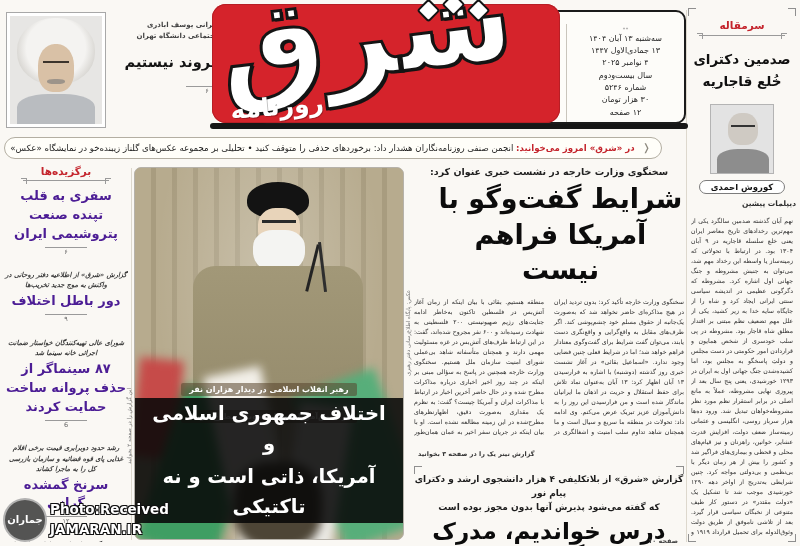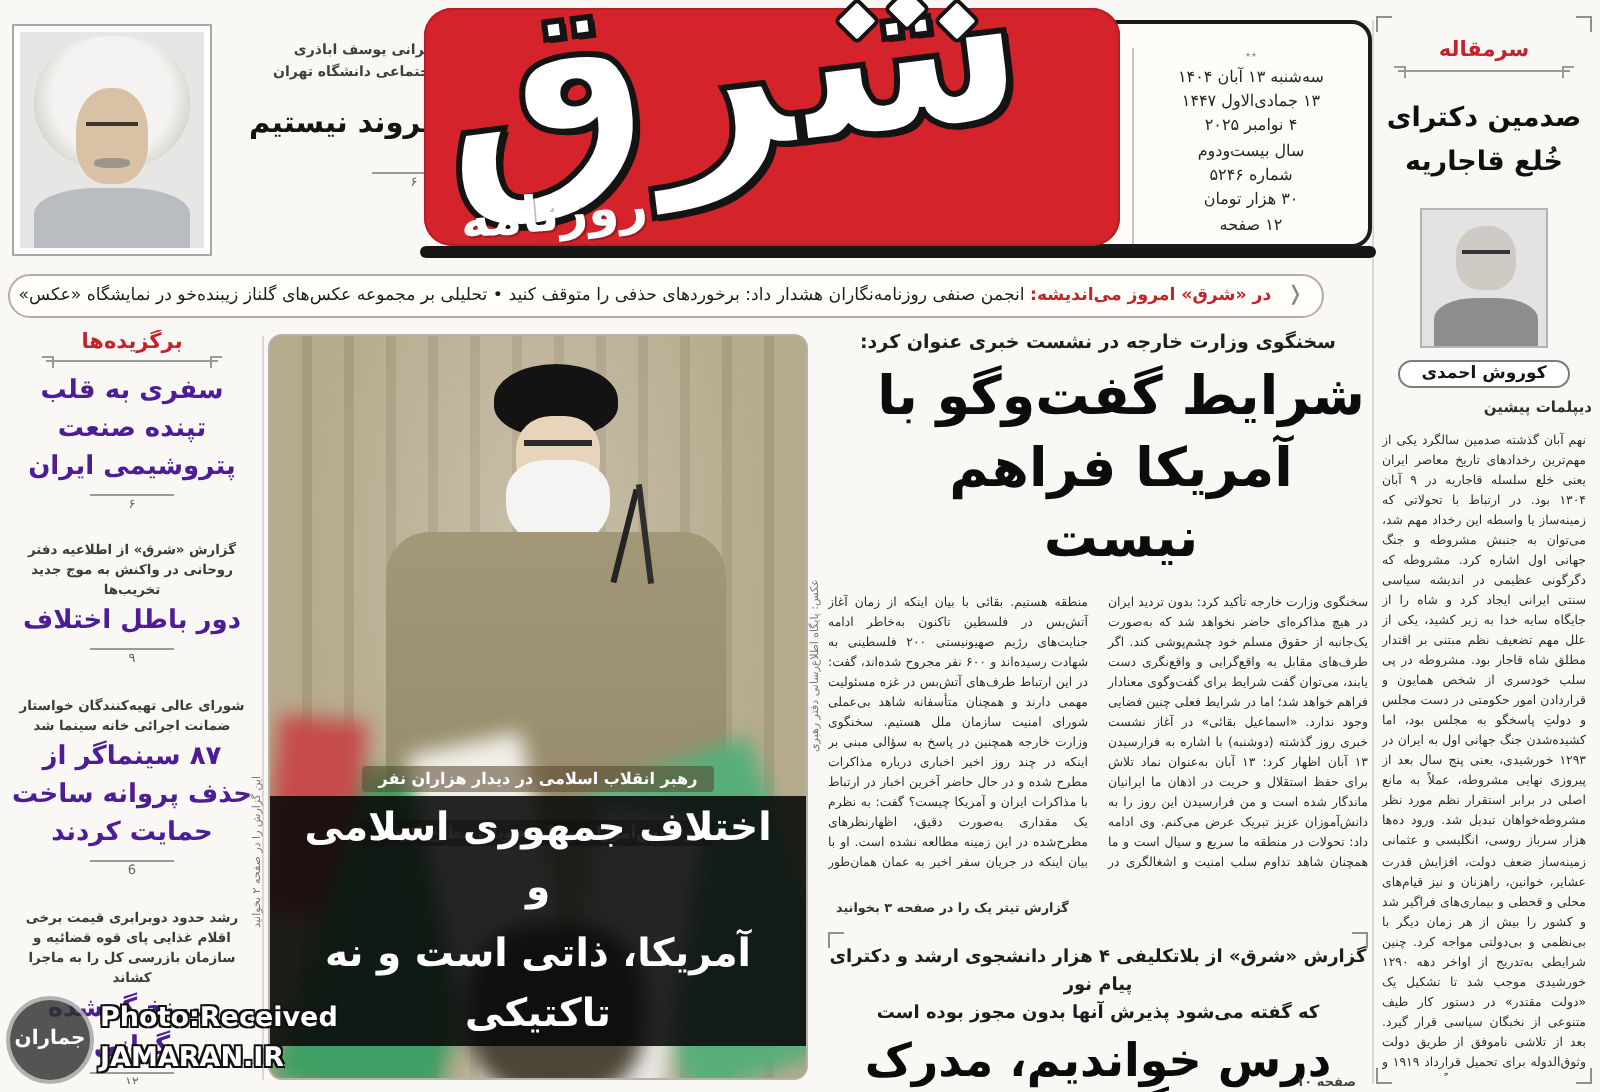--- a/index.html
+++ b/index.html
@@ -45,21 +45,21 @@
 
   
   .ticker { left:4px; top:137px; width:658px; height:22px; border:1px solid #b3aea2; border-radius:12px; background:#fffef9; text-align:center; font-size:8.6px; line-height:20px; color:#1c1c1c; overflow:hidden; }
   .ticker .lbl { color:#c4232b; font-weight:bold; }
   .ticker::before, .ticker::after { content:"❬"; color:#8c887e; font-size:10px; padding:0 5px; }
   .ticker::after { content:"❭"; }
 
   
   .sidebar { left:4px; top:165px; width:124px; height:377px; text-align:center; overflow:hidden; }
   .s-title { color:#c4232b; font-size:10.5px; font-weight:bold; }
-  .s-kicker { font-size:6.7px; color:#3c3c3c; line-height:1.5; font-weight:bold; margin-top:14px; }
+  .s-kicker { font-size:6.7px; color:#3c3c3c; line-height:1.5; font-weight:bold; margin-top:14px;font-style:italic; }
   .s-headline { font-size:13px; font-weight:bold; color:#4c1d95; line-height:1.45; margin-top:2px; }
 
   
   .photo { left:134px; top:167px; width:270px; height:373px; border:1px solid #b6b2aa; border-radius:7px; overflow:hidden; background:#b2a689; }
   .curtain { position:absolute; inset:0; background:repeating-linear-gradient(90deg,#b7ab8e 0 16px,#a89c7f 16px 21px); }
   .curtain::after { content:""; position:absolute; inset:0; background:radial-gradient(ellipse at 50% 30%, rgba(255,255,255,.25), transparent 60%); }
   .turban { position:absolute; left:112px; top:14px; width:62px; height:36px; background:#131313; border-radius:50% 50% 42% 42%; }
   .face { position:absolute; left:123px; top:40px; width:42px; height:40px; background:#e8d4ba; border-radius:42%; }
   .glasses { position:absolute; left:127px; top:52px; width:34px; height:6px; border-top:3px solid #2a2a2a; }
   .beard { position:absolute; left:118px; top:62px; width:52px; height:44px; background:#f4f4f2; border-radius:42% 42% 55% 55%; }
@@ -160,21 +160,21 @@
     <div>سه‌شنبه ۱۳ آبان ۱۴۰۴</div>
     <div>۱۳ جمادی‌الاول ۱۴۴۷</div>
     <div>۴ نوامبر ۲۰۲۵</div>
     <div>سال بیست‌ودوم</div>
     <div>شماره ۵۲۴۶</div>
     <div>۳۰ هزار تومان</div>
     <div>۱۲ صفحه</div>
   </div>
 
   <div class="abs ticker">
-    <span class="lbl">در «شرق» امروز می‌اندیشه:</span>
+    <span class="lbl">در «شرق» امروز می‌خوانید:</span>
     <span>انجمن صنفی روزنامه‌نگاران هشدار داد: برخوردهای حذفی را متوقف کنید • تحلیلی بر مجموعه عکس‌های گلناز زیبنده‌خو در نمایشگاه «عکس»</span>
   </div>
 
   <div class="abs sidebar">
     <div class="s-title">برگزیده‌ها</div>
     <div class="e-line" style="margin-top:3px;"></div>
 
     <div style="margin-top:6px;">
       <div class="s-headline">سفری به قلب تپنده صنعت پتروشیمی ایران</div>
       <div class="sep">۶</div>

